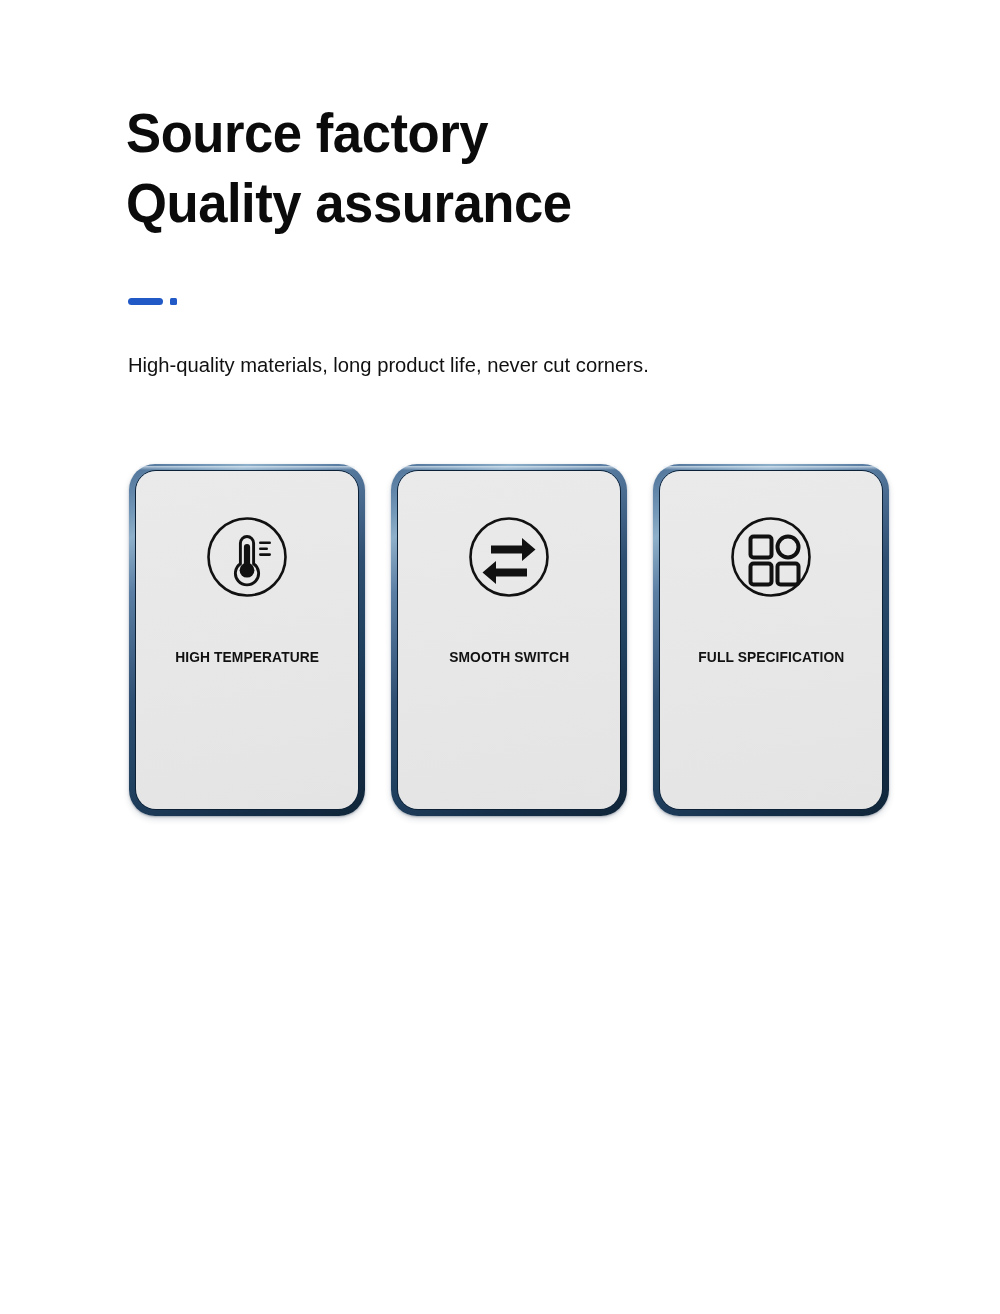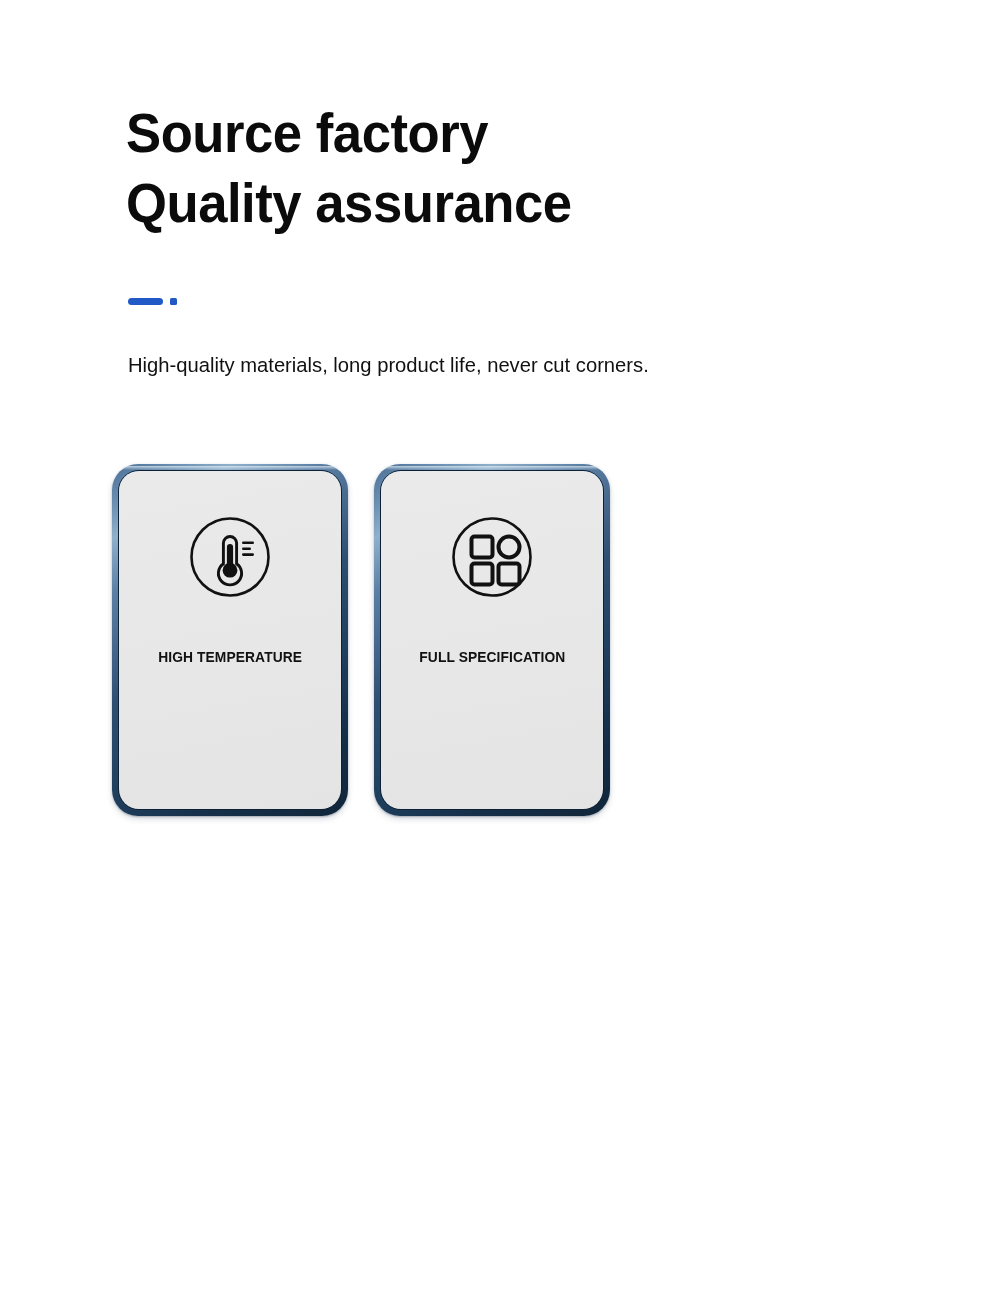--- a/index.html
+++ b/index.html
@@ -78,21 +78,21 @@
     line-height: 28px;
     color: #111111;
     white-space: nowrap;
     transform: scaleX(0.985);
     transform-origin: left center;
   }
 
   
   .card-grid {
     position: absolute;
-    left: 112px;
+    left: 129px;
     top: 464px;
     width: 764px;
     display: grid;
     grid-template-columns: repeat(3, 236px);
     grid-template-rows: 352px 352px;
     column-gap: 26px;
     row-gap: 41px;
   }
 
   
@@ -205,20 +205,34 @@
             <rect x="54" y="32.4" width="9" height="2.6" rx="1.3" fill="#111"></rect>
             <rect x="54" y="38.3" width="12" height="2.6" rx="1.3" fill="#111"></rect>
           </svg>
         </div>
         <div class="card-label">HIGH TEMPERATURE</div>
       </div>
     </div>
 
 
 
+    <div class="card">
+      <div class="card-inner">
+        <div class="icon-wrap">
+          <svg width="84" height="84" viewBox="0 0 84 84">
+            <circle cx="42" cy="42" r="38.5" fill="none" stroke="#111" stroke-width="2.6"></circle>
+
+            <path d="M24 30.5 h31 v-7.5 l13.5 11.5 l-13.5 11.5 v-7.5 h-31 z" fill="#111"></path>
+
+            <path d="M60 53.5 h-31 v-7.5 l-13.5 11.5 l13.5 11.5 v-7.5 h31 z" fill="#111"></path>
+          </svg>
+        </div>
+        <div class="card-label">SMOOTH SWITCH</div>
+      </div>
+    </div>
 
     <div class="card">
       <div class="card-inner">
         <div class="icon-wrap">
           <svg width="84" height="84" viewBox="0 0 84 84">
             <circle cx="42" cy="42" r="38.5" fill="none" stroke="#111" stroke-width="2.6"></circle>
             <rect x="21.5" y="21.5" width="21" height="21" rx="3" fill="none" stroke="#111" stroke-width="4"></rect>
             <circle cx="59" cy="32" r="10.5" fill="none" stroke="#111" stroke-width="4"></circle>
             <rect x="21.5" y="48.5" width="21" height="21" rx="3" fill="none" stroke="#111" stroke-width="4"></rect>
             <rect x="48.5" y="48.5" width="21" height="21" rx="3" fill="none" stroke="#111" stroke-width="4"></rect>

